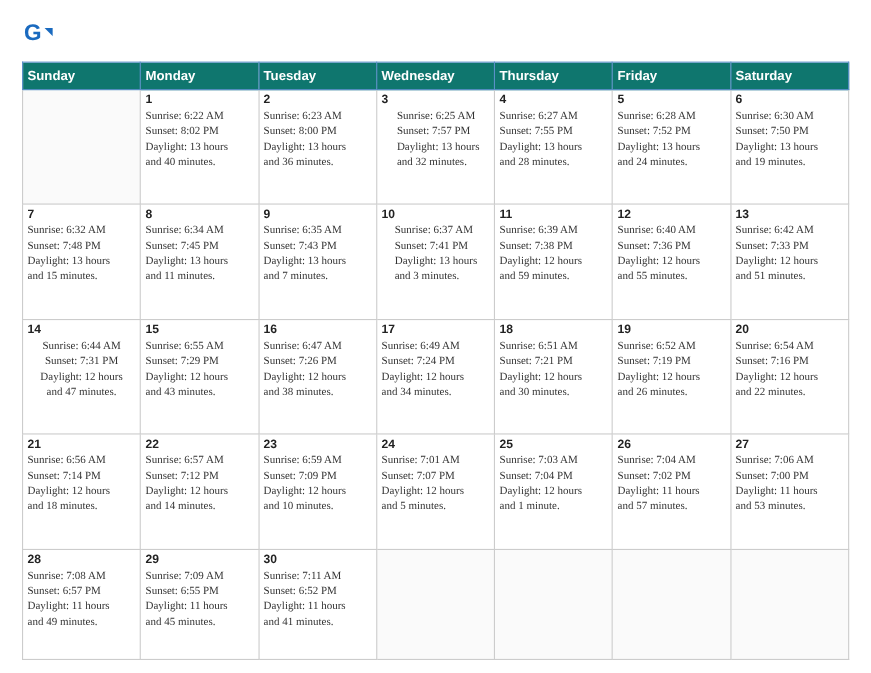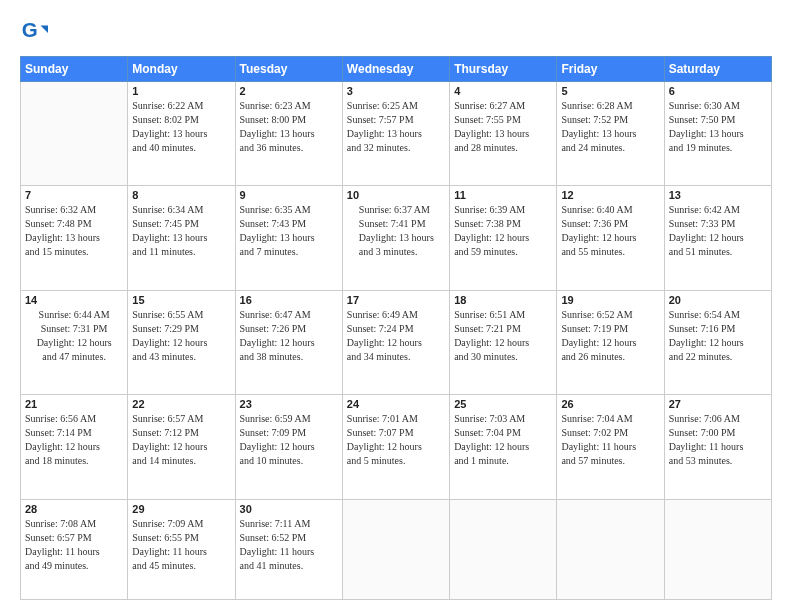--- a/index.html
+++ b/index.html
@@ -55,21 +55,21 @@
       color: #444;
     }
     .calendar {
       flex: 1;
       border: 1px solid #ccc;
       border-collapse: collapse;
       width: 100%;
       table-layout: fixed;
     }
     .calendar th {
-      background: #3b82f6;
+      background: #0f766e;
       color: #fff;
       font-size: 12px;
       font-weight: bold;
       padding: 5px 4px;
       text-align: left;
       border: 1px solid #5a90c8;
     }
     .calendar td {
       border: 1px solid #ccc;
       vertical-align: top;
@@ -142,21 +142,21 @@
           </td>
           <td>
             <div class="day-num">2</div>
             <div class="day-info" style="white-space: pre-line;">Sunrise: 6:23 AM
 Sunset: 8:00 PM
 Daylight: 13 hours
 and 36 minutes.</div>
           </td>
           <td>
             <div class="day-num">3</div>
-            <div class="day-info" style="white-space: pre-line;">Sunrise: 6:25 AM
+            <div class="day-info" style="white-space: pre-line; margin-left: 14px;">Sunrise: 6:25 AM
 Sunset: 7:57 PM
 Daylight: 13 hours
 and 32 minutes.</div>
           </td>
           <td>
             <div class="day-num">4</div>
             <div class="day-info" style="white-space: pre-line;">Sunrise: 6:27 AM
 Sunset: 7:55 PM
 Daylight: 13 hours
 and 28 minutes.</div>

